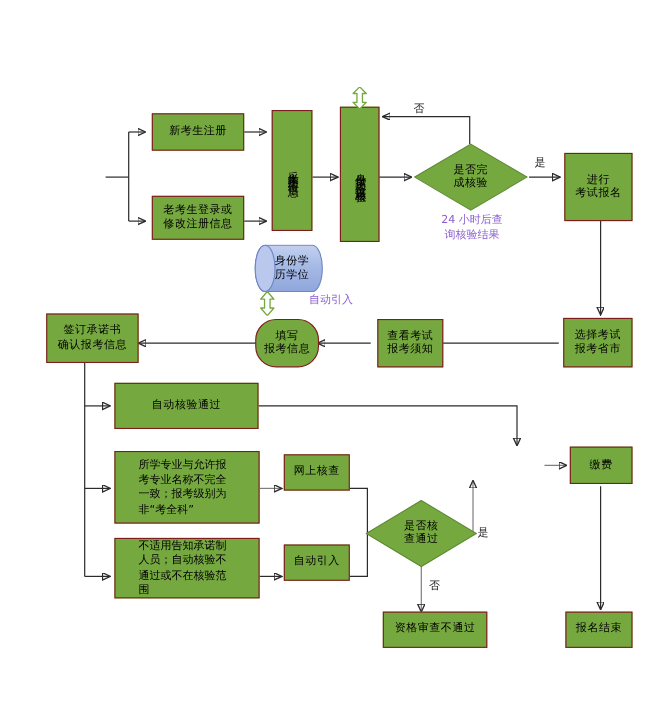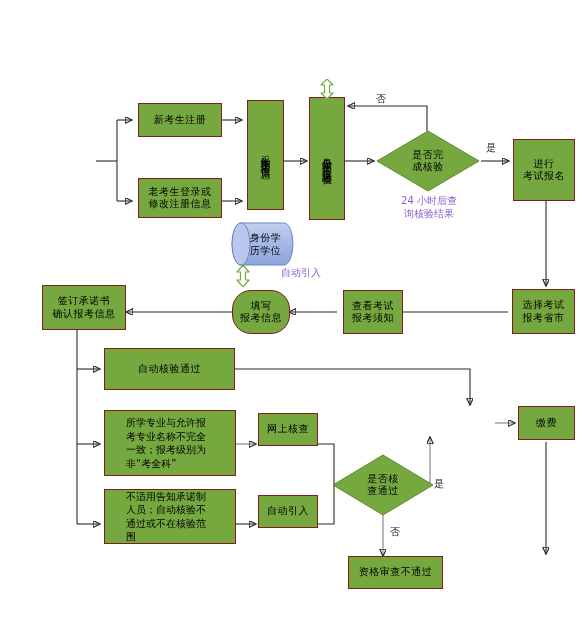--- a/index.html
+++ b/index.html
@@ -214,20 +214,21 @@
 
   <div class="node" style="left:258px; top:413px; width:60px; height:33px;">网上核查</div>
 
   <div class="node" style="left:258px; top:495px; width:60px; height:33px;">自动引入</div>
 
 
   <div class="node" style="left:348px; top:556px; width:95px; height:33px;">资格审查不通过</div>
 
   <div class="node" style="left:518px; top:406px; width:57px; height:34px;">缴费</div>
 
+  <div class="node" style="left:514px; top:556px; width:61px; height:33px;">报名结束</div>
 
   <div class="diamond" style="left:376px; top:130px; width:104px; height:62px;">
     <svg width="104" height="62" viewBox="0 0 104 62">
       <polygon points="52,1 103,31 52,61 1,31" fill="#76A840" stroke="#5d8a33" stroke-width="1"></polygon>
     </svg>
     <div class="dlabel" style="white-space:pre-line;">是否完
 成核验</div>
   </div>
 
   <div class="diamond" style="left:332px; top:454px; width:102px; height:62px;">

